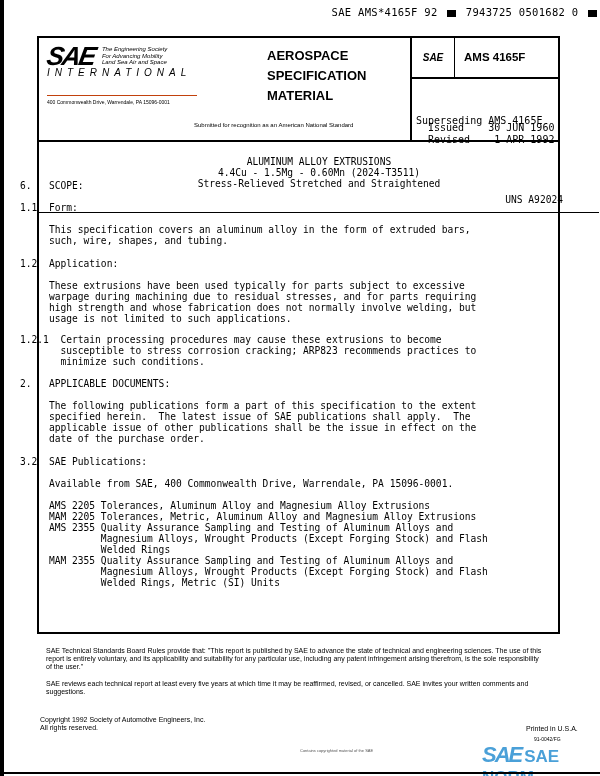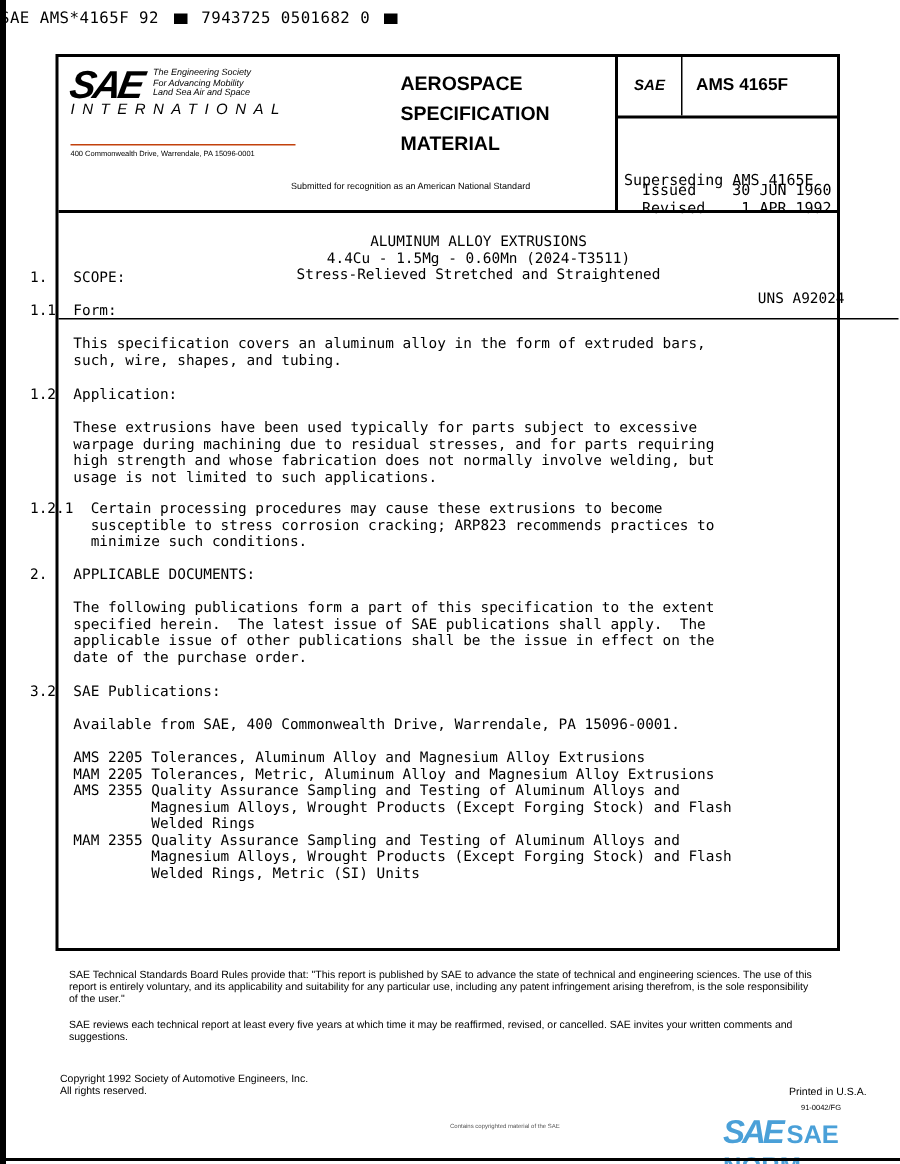--- a/index.html
+++ b/index.html
@@ -1,19 +1,19 @@
 <!DOCTYPE html>
 <html><head>
   <meta charset="utf-8">
   <style>
     html, body { margin:0; padding:0; background:#fff; }
     body { width:600px; height:776px; position:relative; overflow:hidden; color:#000; }
     .mono { font-family:"DejaVu Sans Mono","Liberation Mono",monospace; }
     .sans { font-family:"Liberation Sans","DejaVu Sans",sans-serif; }
-    .topline { position:absolute; top:6px; left:0; width:600px; text-align:left; font-size:10.5px; letter-spacing:0.3px; }
+    .topline { position:absolute; top:6px; left:0; width:600px; text-align:right; font-size:10.5px; letter-spacing:0.3px; }
     .topline .blk { display:inline-block; width:9px; height:7px; background:#000; vertical-align:middle; margin:0 3px; }
     .leftbar { position:absolute; left:0; top:0; width:4px; height:776px; background:#000; }
     .frame { position:absolute; left:37px; top:36px; width:523px; height:598px; border:2px solid #000; box-sizing:border-box; }
     .hdr { position:absolute; left:0; top:0; width:519px; height:102px; border-bottom:2px solid #000; }
     .logo { position:absolute; left:8px; top:6px; width:210px; }
     .logo .sae { font-family:"Liberation Sans",sans-serif; font-weight:bold; font-style:italic; font-size:26px; letter-spacing:-2px; display:inline-block; transform:skewX(-10deg); line-height:24px; }
     .logo .tag { display:inline-block; vertical-align:top; font-size:6px; font-style:italic; line-height:6.5px; margin-left:3px; margin-top:2px; }
     .logo .intl { font-size:10px; font-style:italic; letter-spacing:5px; margin-top:-2px; border-bottom:1px solid #c2410c; width:150px; padding-bottom:17px; }
     .logo .addr { font-size:5px; margin-top:3px; }
     .ams-title { position:absolute; left:228px; top:8px; font-family:"Liberation Sans",sans-serif; font-weight:bold; font-size:13px; line-height:20px; }
@@ -85,21 +85,21 @@
     <div class="t">
       <div>ALUMINUM ALLOY EXTRUSIONS</div>
       <div>4.4Cu - 1.5Mg - 0.60Mn (2024-T3511)</div>
       <div>Stress-Relieved Stretched and Straightened</div>
     </div>
     <div class="uns">UNS A92024</div>
   </div>
 </div>
 
 <div class="body mono">
-  <div class="sec" style="top:0">1.   SCOPE:</div>
+  <div class="sec" style="top:0">6.   SCOPE:</div>
   <div class="sec" style="top:22px">1.1  Form:</div>
   <div class="sec" style="top:44px">     This specification covers an aluminum alloy in the form of extruded bars,
      such, wire, shapes, and tubing.</div>
   <div class="sec" style="top:78px">1.2  Application:</div>
   <div class="sec" style="top:100px">     These extrusions have been used typically for parts subject to excessive
      warpage during machining due to residual stresses, and for parts requiring
      high strength and whose fabrication does not normally involve welding, but
      usage is not limited to such applications.</div>
   <div class="sec" style="top:154px">1.2.1  Certain processing procedures may cause these extrusions to become
        susceptible to stress corrosion cracking; ARP823 recommends practices to

